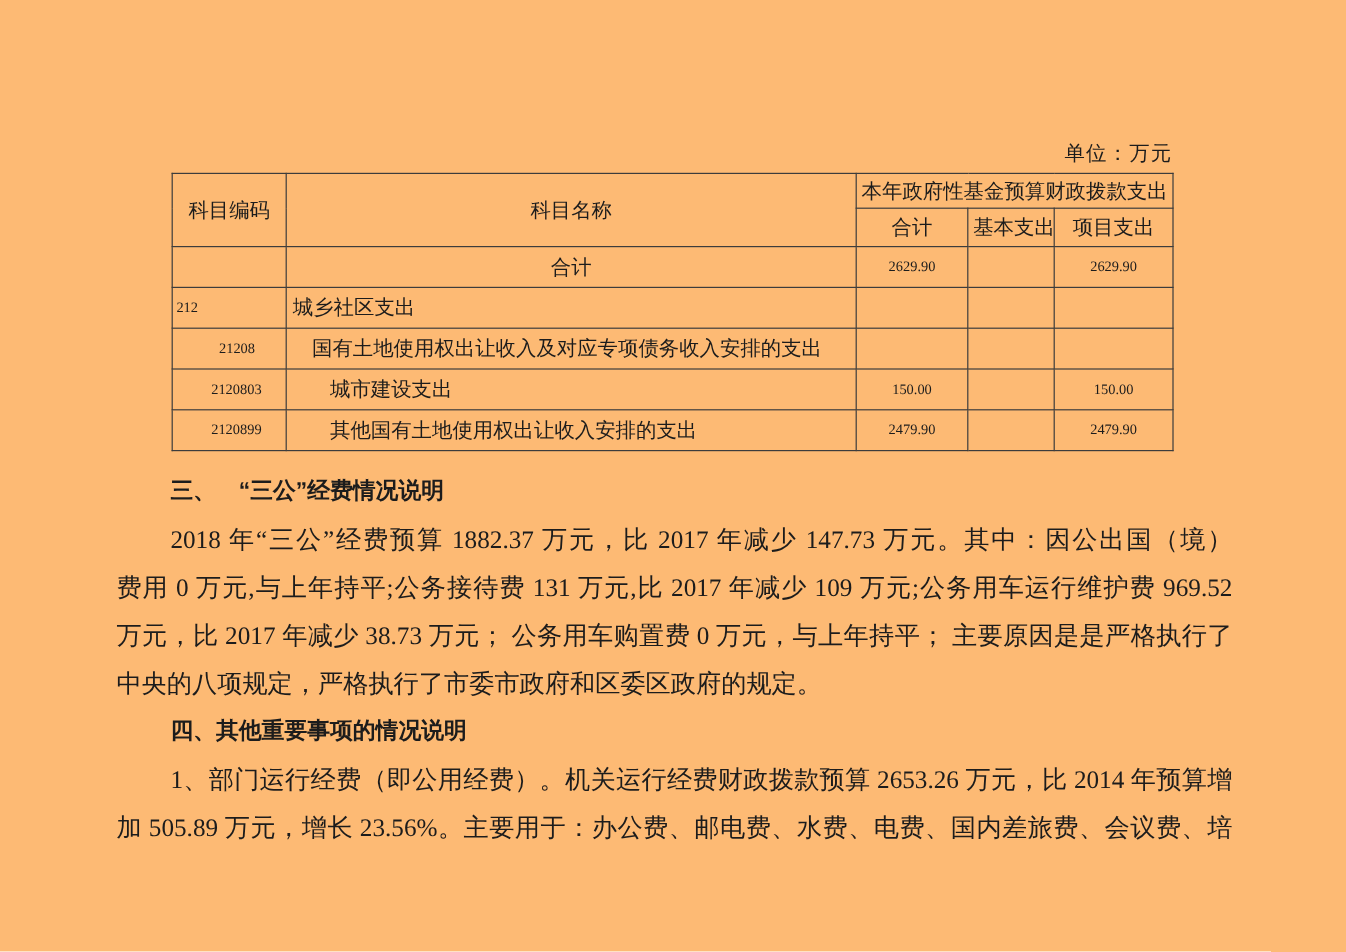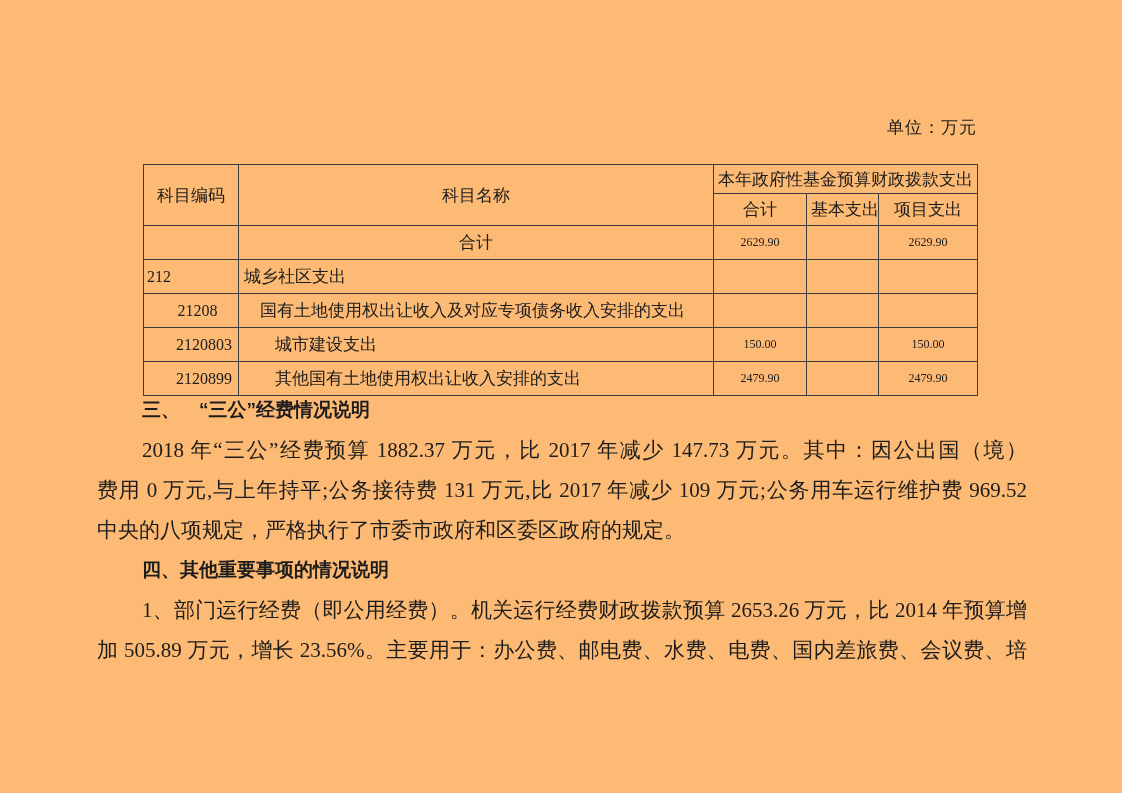--- a/index.html
+++ b/index.html
@@ -14,39 +14,39 @@
   
   .unit{
     position:absolute;
     top:116px;right:145px;
     font-size:17px;
     letter-spacing:1px;
   }
   
   table.budget{
     position:absolute;
-    left:143px;top:164px;
+    left:143px;top:144px;
     width:834px;
     border-collapse:collapse;
     table-layout:fixed;
     font-size:17px;
   }
   table.budget td{
     border:1px solid #3c3c3c;
     padding:0 4px;
     vertical-align:middle;
     overflow:hidden;
     white-space:nowrap;
   }
   tr.h1{height:29px;}
   tr.h2{height:32px;}
   tr.body{height:34px;}
   td.c{text-align:center;}
   td.num{text-align:center;font-size:12px;}
-  td.code{font-size:16px;margin-left:10px;}
+  td.code{font-size:12px;margin-left:10px;}
   td.code.lv0{padding-left:3px;}
   td.code.lv1{padding-left:17px;text-align:center;}
   td.code.lv2{padding-left:32px;}
   td.name.lv0{padding-left:5px;}
   td.name.lv1{padding-left:21px;}
   td.name.lv2{padding-left:36px;}
   
   .textblock{
     position:absolute;
     left:97px;top:390px;
@@ -134,19 +134,20 @@
         <td class="num"></td>
         <td class="num">2479.90</td>
       </tr>
     </tbody>
   </table>
 
   <div class="textblock">
     <div class="hd">三、　“三公”经费情况说明</div>
     <div class="ln just ind">2018 年“三公”经费预算 1882.37 万元，比 2017 年减少 147.73 万元。其中：因公出国（境）</div>
     <div class="ln just">费用 0 万元,与上年持平;公务接待费 131 万元,比 2017 年减少 109 万元;公务用车运行维护费 969.52</div>
+    <div class="ln just">万元，比 2017 年减少 38.73 万元； 公务用车购置费 0 万元，与上年持平； 主要原因是是严格执行了</div>
     <div class="ln">中央的八项规定，严格执行了市委市政府和区委区政府的规定。</div>
     <div class="hd">四、其他重要事项的情况说明</div>
     <div class="ln just ind">1、部门运行经费（即公用经费）。机关运行经费财政拨款预算 2653.26 万元，比 2014 年预算增</div>
     <div class="ln just">加 505.89 万元，增长 23.56%。主要用于：办公费、邮电费、水费、电费、国内差旅费、会议费、培</div>
   </div>
 
 </div>
 
 </body></html>

